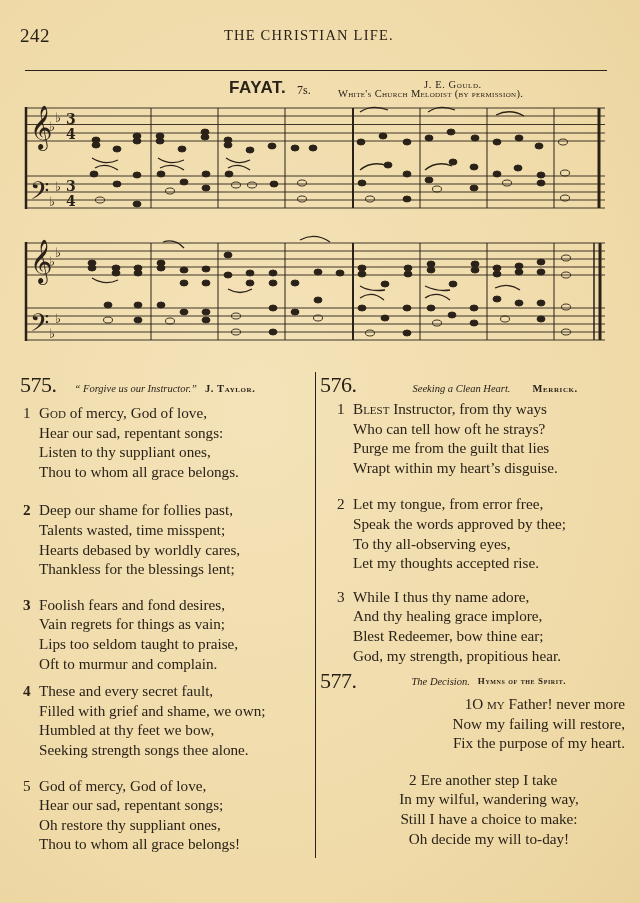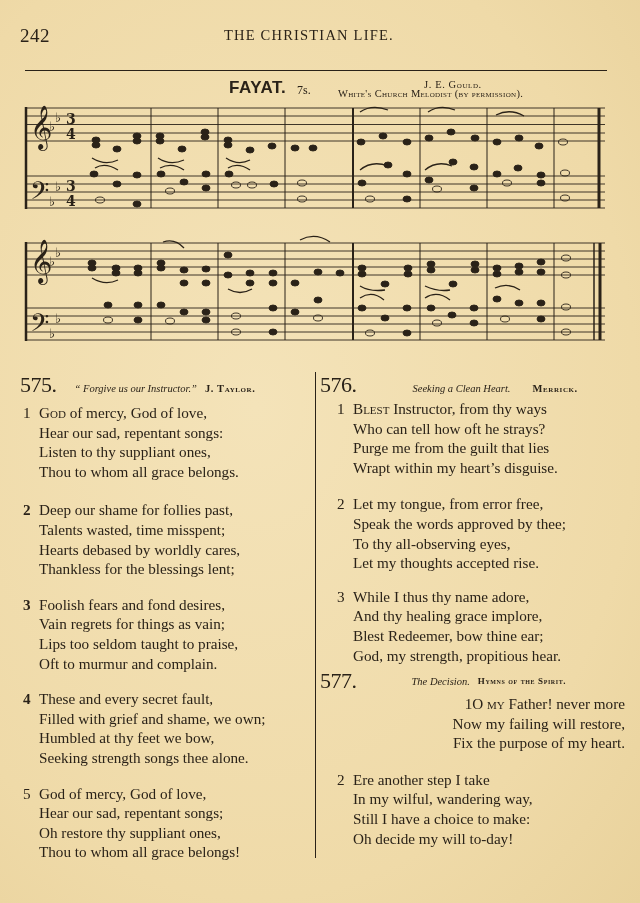--- a/index.html
+++ b/index.html
@@ -301,21 +301,21 @@
     <span class="line">Talents wasted, time misspent;</span>
     <span class="line">Hearts debased by worldly cares,</span>
     <span class="line">Thankless for the blessings lent;</span>
   </div>
   <div class="stanza" style="margin-top:16px; margin-left:3px;">
     <span class="line first"><span class="vnum" style="font-weight:bold">3</span><span>Foolish fears and fond desires,</span></span>
     <span class="line">Vain regrets for things as vain;</span>
     <span class="line">Lips too seldom taught to praise,</span>
     <span class="line">Oft to murmur and complain.</span>
   </div>
-  <div class="stanza" style="margin-top:16px; margin-left:3px;">
+  <div class="stanza" style="margin-top:8px; margin-left:3px;">
     <span class="line first"><span class="vnum" style="font-weight:bold">4</span><span>These and every secret fault,</span></span>
     <span class="line">Filled with grief and shame, we own;</span>
     <span class="line">Humbled at thy feet we bow,</span>
     <span class="line">Seeking strength songs thee alone.</span>
   </div>
   <div class="stanza" style="margin-top:16px; margin-left:3px;">
     <span class="line first"><span class="vnum">5</span><span>God of mercy, God of love,</span></span>
     <span class="line">Hear our sad, repentant songs;</span>
     <span class="line">Oh restore thy suppliant ones,</span>
     <span class="line">Thou to whom all grace belongs!</span>
@@ -352,19 +352,19 @@
   <div style="display:flex; align-items:center; white-space:nowrap;">
     <span class="hymn-num">577.</span>
     <span class="hymn-subject" style="margin-left:55px;">The Decision.</span>
     <span class="hymn-author" style="margin-left:8px; font-size:9px;">Hymns of the Spirit.</span>
   </div>
   <div class="stanza" style="margin-top:0px; margin-left:17px;text-align:right;">
     <span class="line first"><span class="vnum">1</span><span class="sc">O my</span><span> Father! never more</span></span>
     <span class="line">Now my failing will restore,</span>
     <span class="line">Fix the purpose of my heart.</span>
   </div>
-  <div class="stanza" style="margin-top:17px; margin-left:17px;">
+  <div class="stanza" style="margin-top:17px; margin-left:17px;text-align:center;">
     <span class="line first"><span class="vnum">2</span><span>Ere another step I take</span></span>
     <span class="line">In my wilful, wandering way,</span>
     <span class="line">Still I have a choice to make:</span>
     <span class="line">Oh decide my will to-day!</span>
   </div>
 </section>
 
 </body></html>

